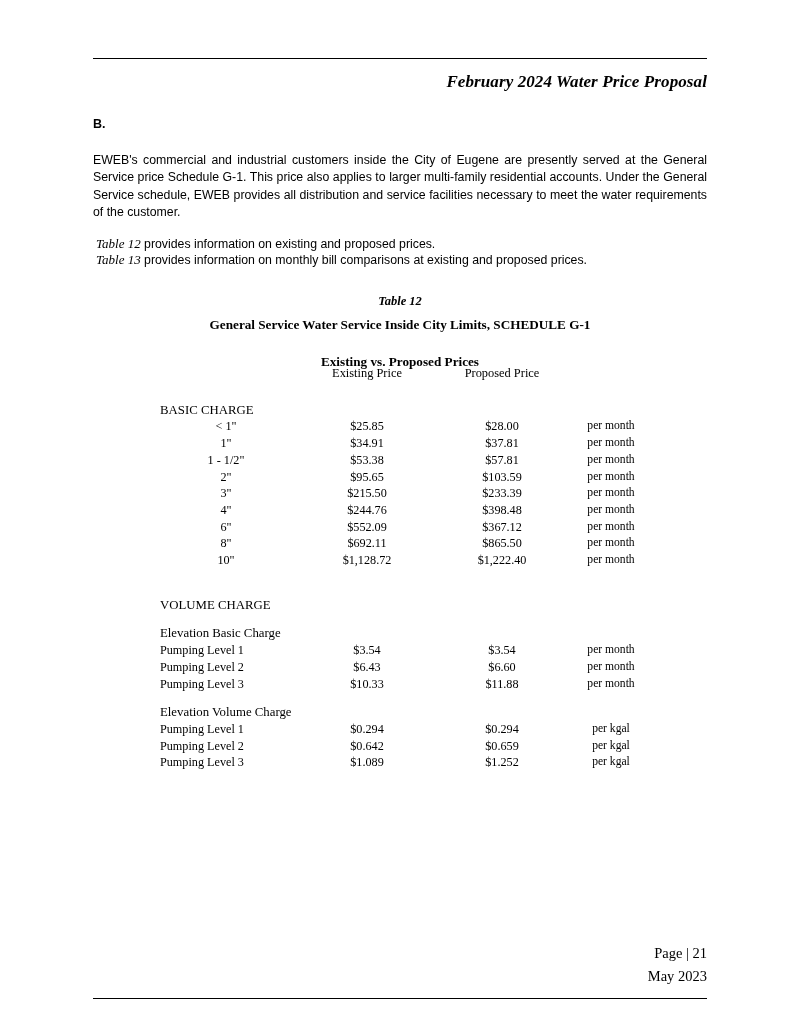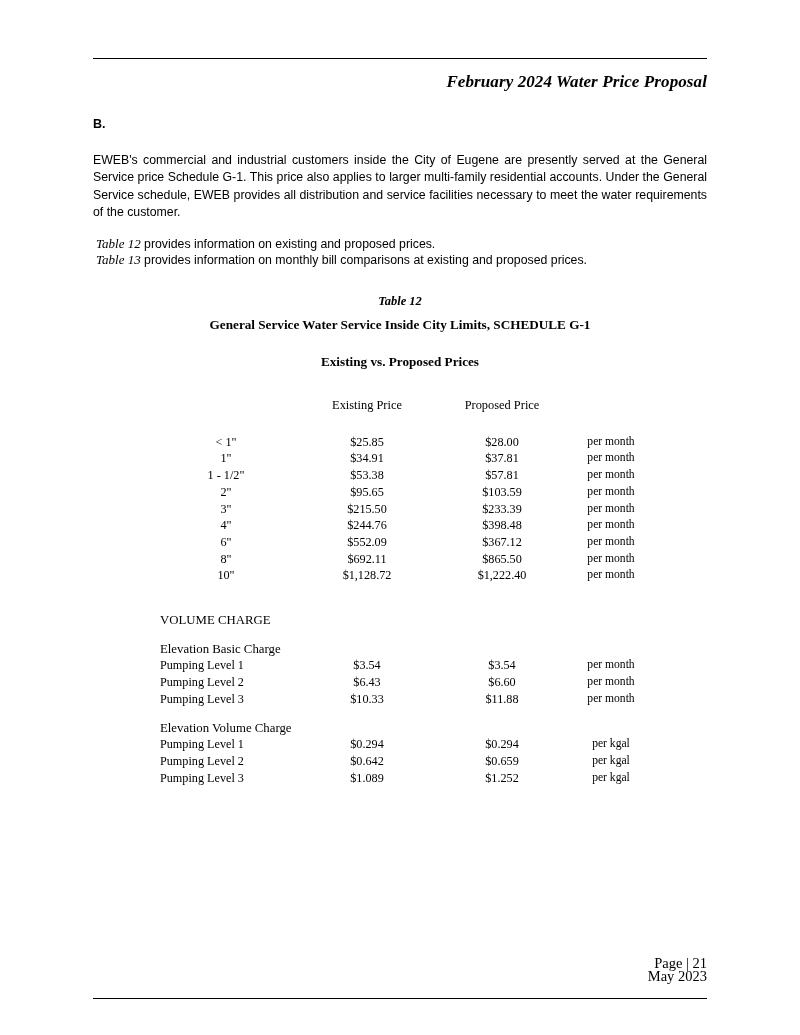--- a/index.html
+++ b/index.html
@@ -118,21 +118,20 @@
   }
 
   table.rates {
     position: absolute;
     left: 150px;
     top: 365px;
     width: 500px;
     border-collapse: collapse;
     font-family: "Liberation Serif", serif;
     font-size: 12.4px;
-    margin-top: 32px;
   }
   table.rates td, table.rates th {
     padding: 0;
     margin: 0;
     vertical-align: top;
     line-height: 16.7px;
     font-weight: normal;
   }
   .col-label { width: 152px; }
   .col-exist { width: 130px; text-align: center; }
@@ -166,21 +165,20 @@
 
   
   .footer-page {
     position: absolute;
     left: 93px;
     top: 945px;
     width: 614px;
     text-align: right;
     font-family: "Liberation Serif", serif;
     font-size: 14.5px;
-    margin-top: 10px;
   }
   .footer-date {
     position: absolute;
     left: 93px;
     top: 968px;
     width: 614px;
     text-align: right;
     font-family: "Liberation Serif", serif;
     font-size: 14.5px;
   }
@@ -226,20 +224,23 @@
     <thead>
       <tr>
         <th></th>
         <th class="hdr-cell">Existing Price</th>
         <th class="hdr-cell">Proposed Price</th>
         <th></th>
       </tr>
     </thead>
     <tbody id="rates-body">
         <tr>
+          <td class="grp-head" colspan="4">BASIC CHARGE</td>
+        </tr>
+        <tr>
           <td class="row-name">&lt; 1"</td>
           <td class="col-exist val">$25.85</td>
           <td class="col-prop val">$28.00</td>
           <td class="col-unit unit">per month</td>
         </tr>
         <tr>
           <td class="row-name">1"</td>
           <td class="col-exist val">$34.91</td>
           <td class="col-prop val">$37.81</td>
           <td class="col-unit unit">per month</td>

